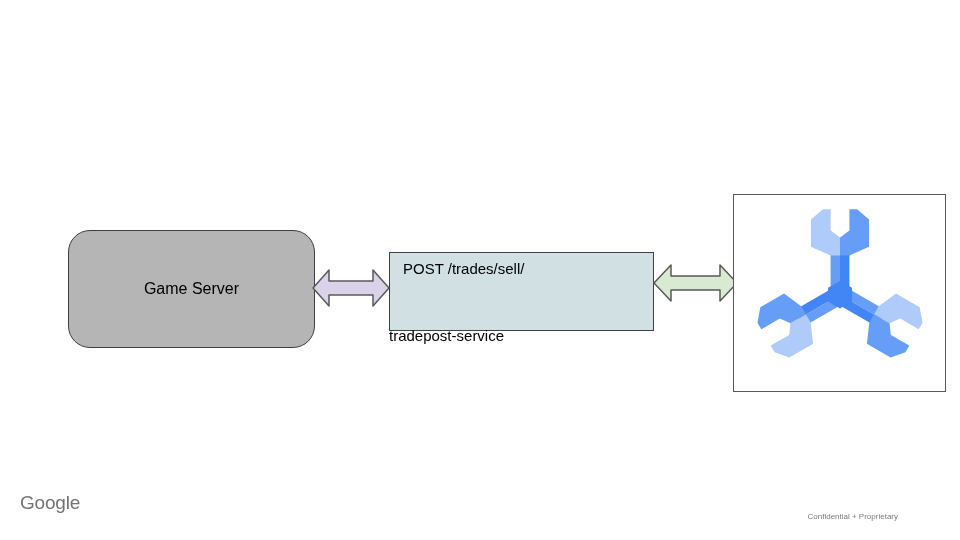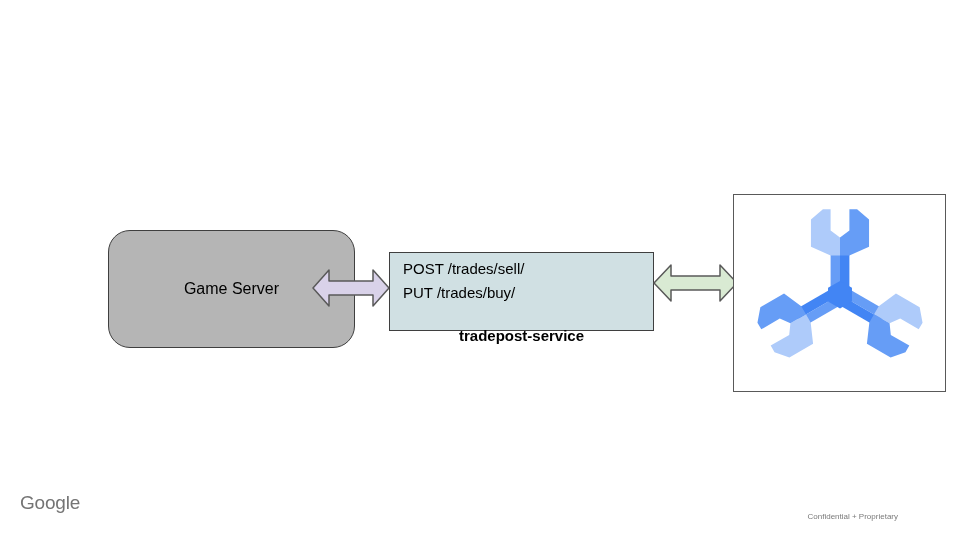--- a/index.html
+++ b/index.html
@@ -5,31 +5,31 @@
   html,body{margin:0;padding:0;background:#fff;}
   .slide{
     position:relative;width:960px;height:540px;background:#ffffff;
     font-family:"Liberation Sans", sans-serif;overflow:hidden;
   }
   
   .game-server{
     position:absolute;left:68px;top:230px;width:247px;height:118px;
     background:#b5b5b5;border:1.5px solid #3f3f3f;border-radius:22px;
     display:flex;align-items:center;justify-content:center;
-    font-size:16px;color:#000;box-sizing:border-box;margin-left:40px;
+    font-size:16px;color:#000;box-sizing:border-box;
   }
   
   .service-box{
     position:absolute;left:389px;top:252px;width:265px;height:79px;
     background:#d0e0e3;border:1.3px solid #3f3f3f;box-sizing:border-box;
     padding:4px 0 0 13px;font-size:15px;color:#000;line-height:24px;
   }
   .service-caption{
-    position:absolute;left:389px;top:327px;width:265px;text-align:center;
-    font-size:15px;font-weight:bold;color:#000;
+    position:absolute;left:389px;top:327px;width:265px;text-align:left;
+    font-size:15px;font-weight:normal;color:#000;
   }
   
   .arrow{position:absolute;}
   .arrow-left{left:312px;top:269px;}
   .arrow-right{left:653px;top:264px;}
   
   .spanner-box{
     position:absolute;left:733px;top:194px;width:213px;height:198px;
     background:#ffffff;border:1px solid #595959;box-sizing:border-box;
   }
@@ -52,21 +52,20 @@
   <div class="game-server">
     <span>Game Server</span>
   </div>
 
   <svg class="arrow arrow-left" width="78" height="38">
     <polygon points="1,19 17,1 17,12 61,12 61,1 77,19 61,37 61,26 17,26 17,37" stroke="#595959" stroke-width="1.5" stroke-linejoin="round" fill="#d9d2e9"></polygon>
   </svg>
 
   <div class="service-box">
     <div>POST /trades/sell/</div>
-    <div>PUT /trades/buy/</div>
   </div>
   <div class="service-caption">tradepost-service</div>
 
   <svg class="arrow arrow-right" width="85" height="38">
     <polygon points="1,19 18,1 18,12 67,12 67,1 84,19 67,37 67,26 18,26 18,37" stroke="#595959" stroke-width="1.5" stroke-linejoin="round" fill="#d9ead3"></polygon>
   </svg>
 
   <div class="spanner-box">
     <svg width="196" height="188" viewBox="-110 -112 220 220">
       <defs>

